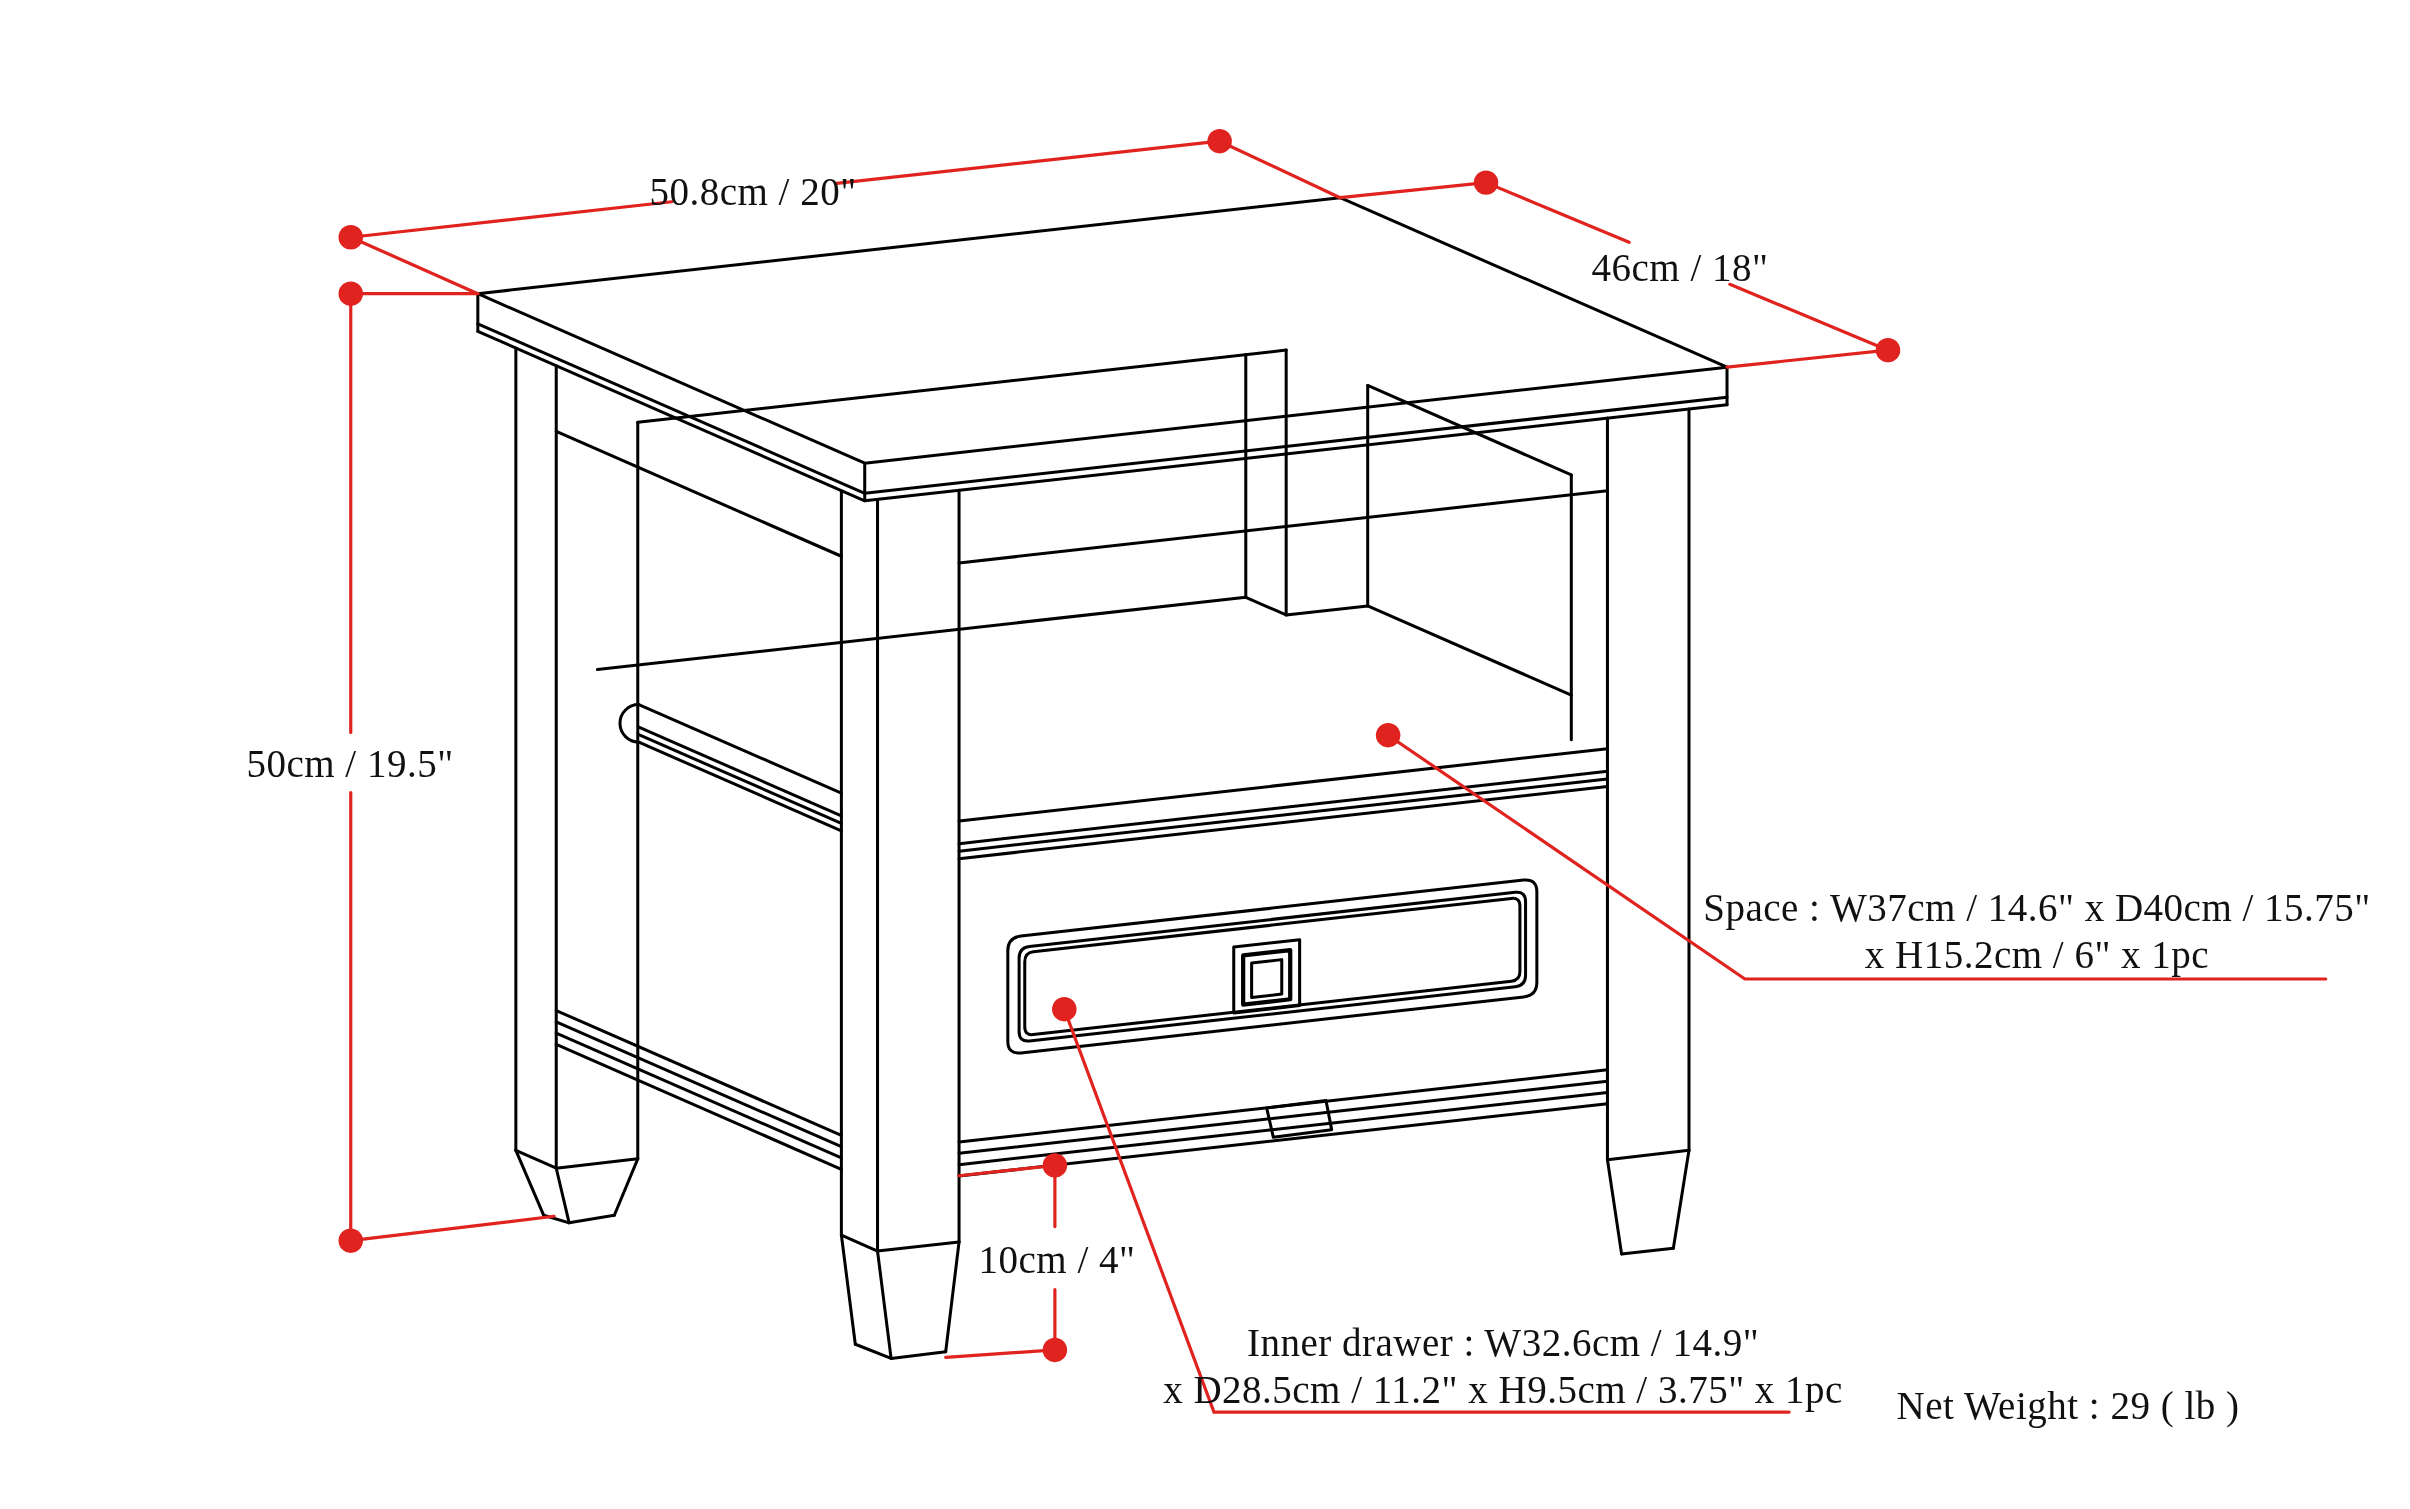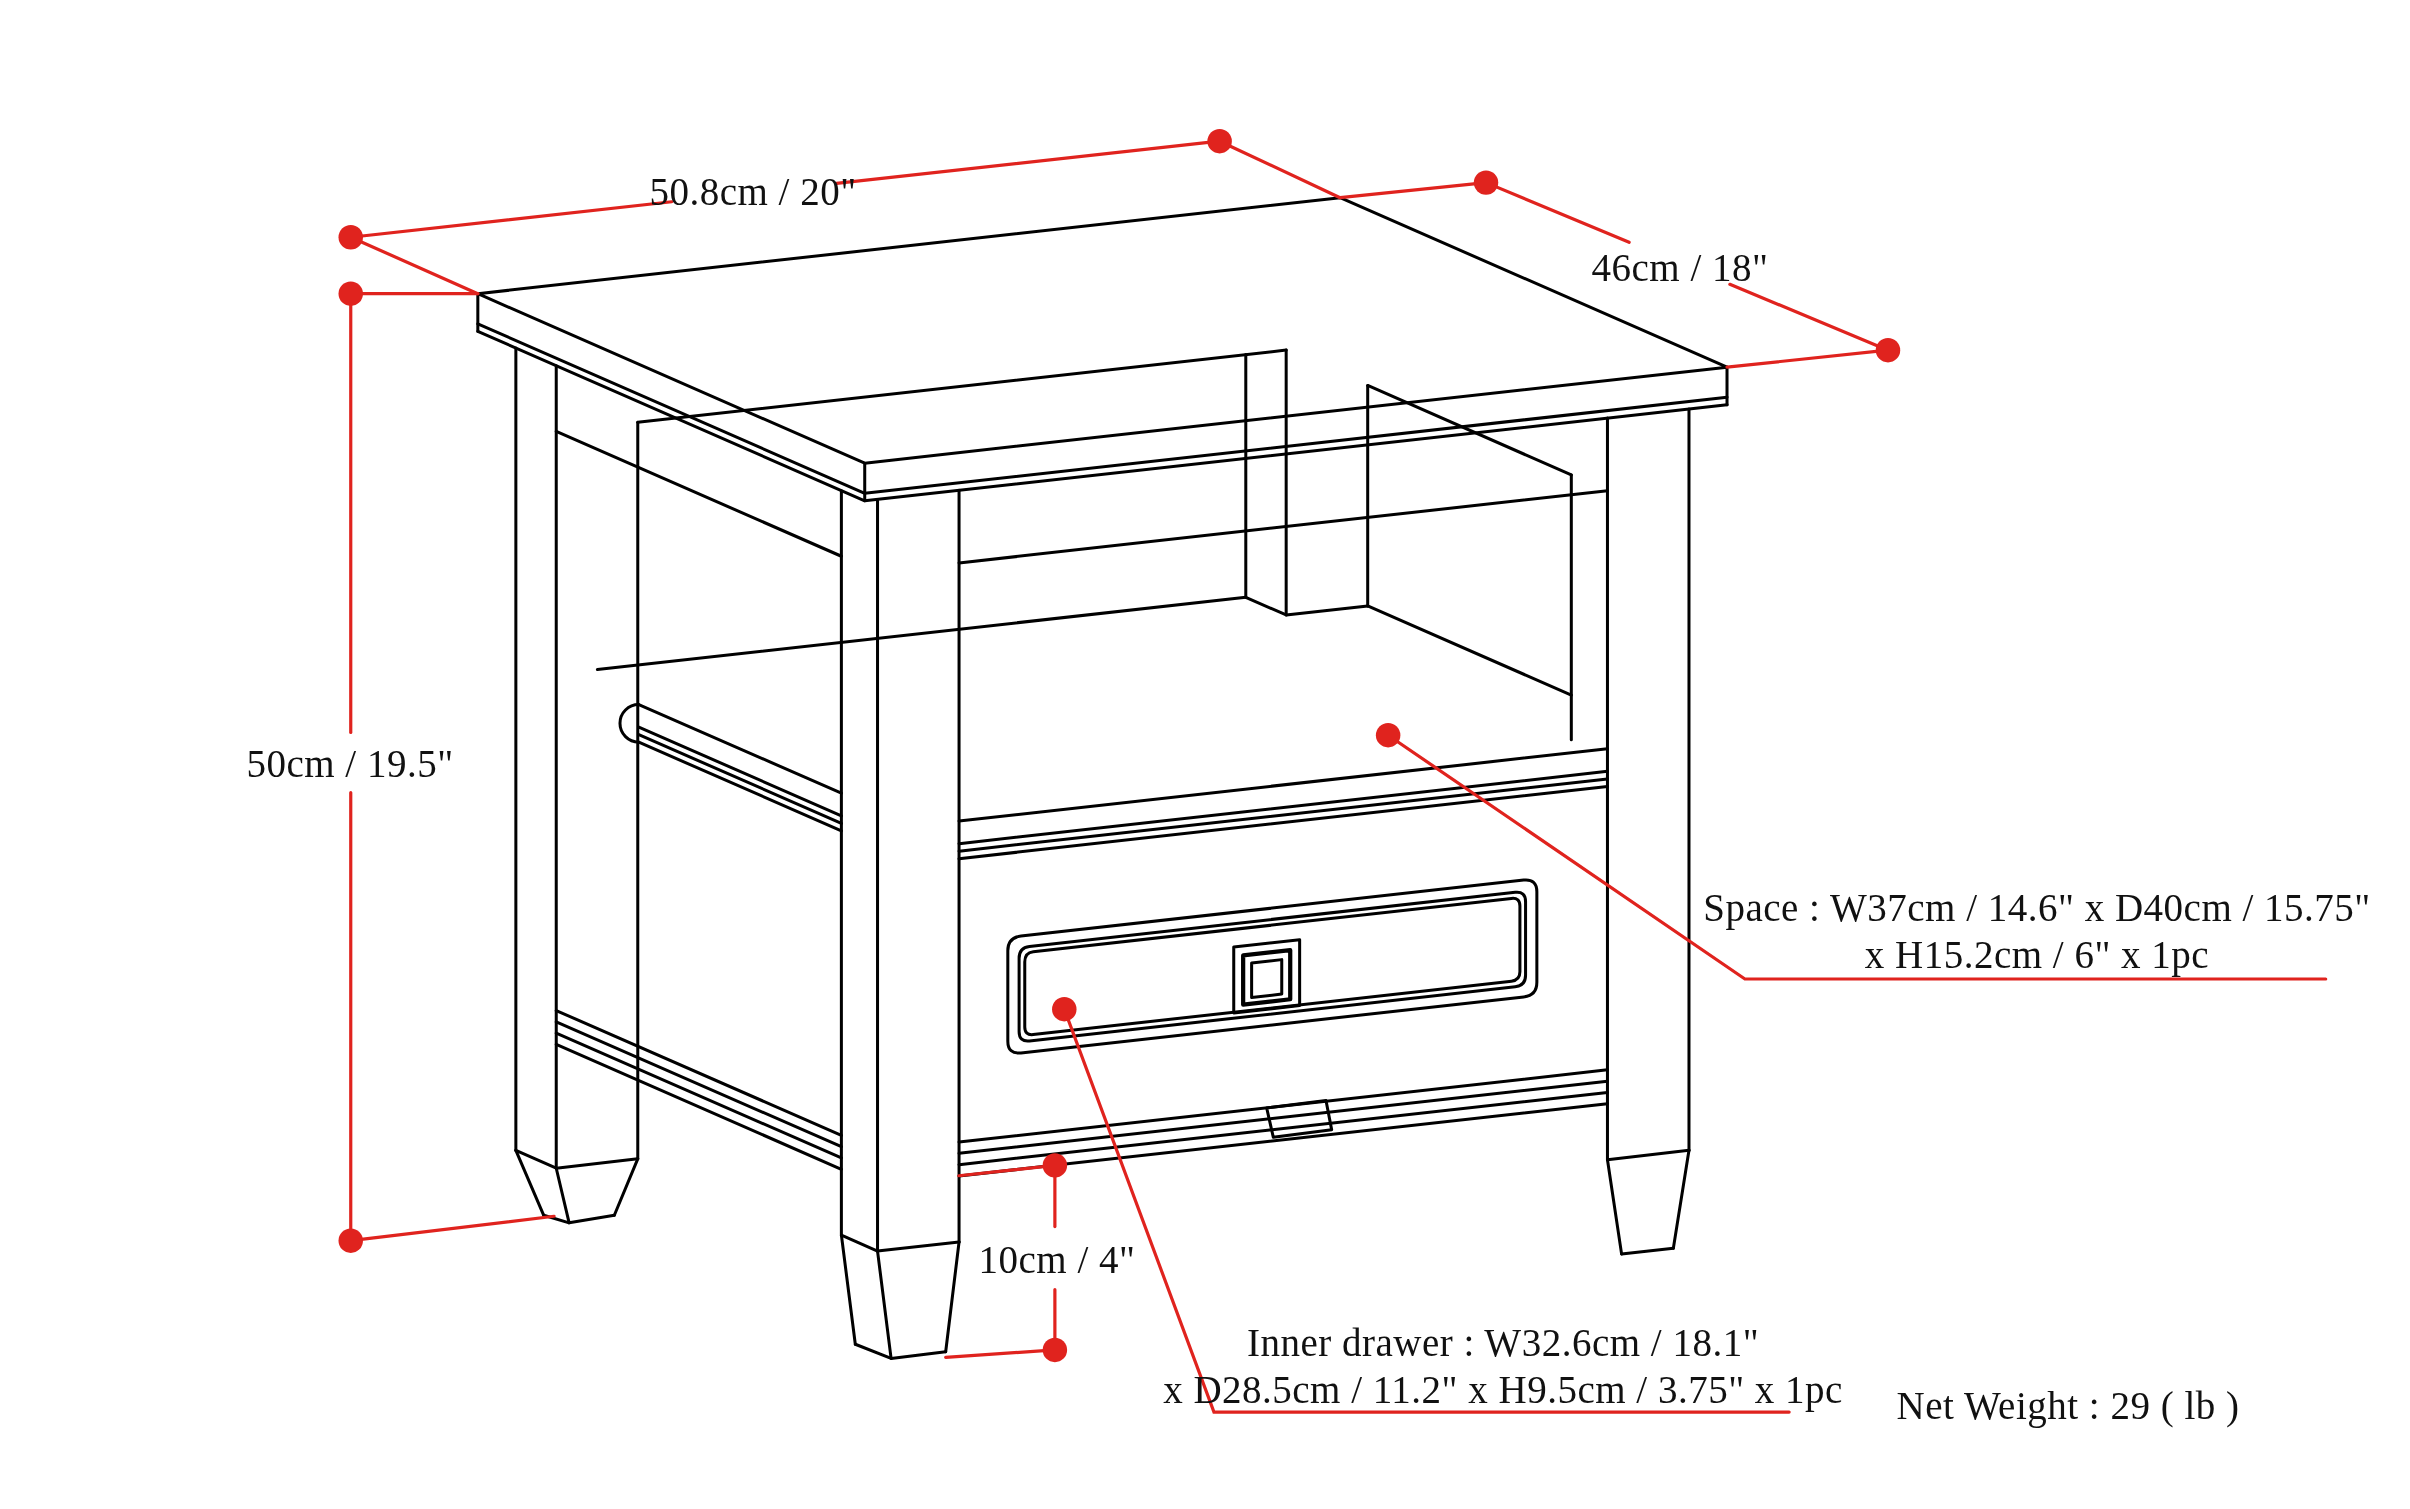--- a/index.html
+++ b/index.html
@@ -180,20 +180,20 @@
   <div class="dim-label" style="left:350px;top:763px;">50cm / 19.5"</div>
 
   <div class="dim-label" style="left:1057px;top:1259px;">10cm / 4"</div>
 
   <div class="dim-label" style="left:2037px;top:931px;">
     <div>Space : W37cm / 14.6" x D40cm / 15.75"</div>
     <div>x H15.2cm / 6" x 1pc</div>
   </div>
 
   <div class="dim-label" style="left:1503px;top:1366px;">
-    <div>Inner drawer : W32.6cm / 18.1"</div>
+    <div>Inner drawer : W32.6cm / 14.9"</div>
     <div>x D28.5cm / 11.2" x H9.5cm / 3.75" x 1pc</div>
   </div>
 
   <div class="dim-label" style="left:2068px;top:1405px;font-family:Liberation Serif, serif;">Net Weight : 29 ( lb )</div>
 
 </div>
 
 
 </body></html>

